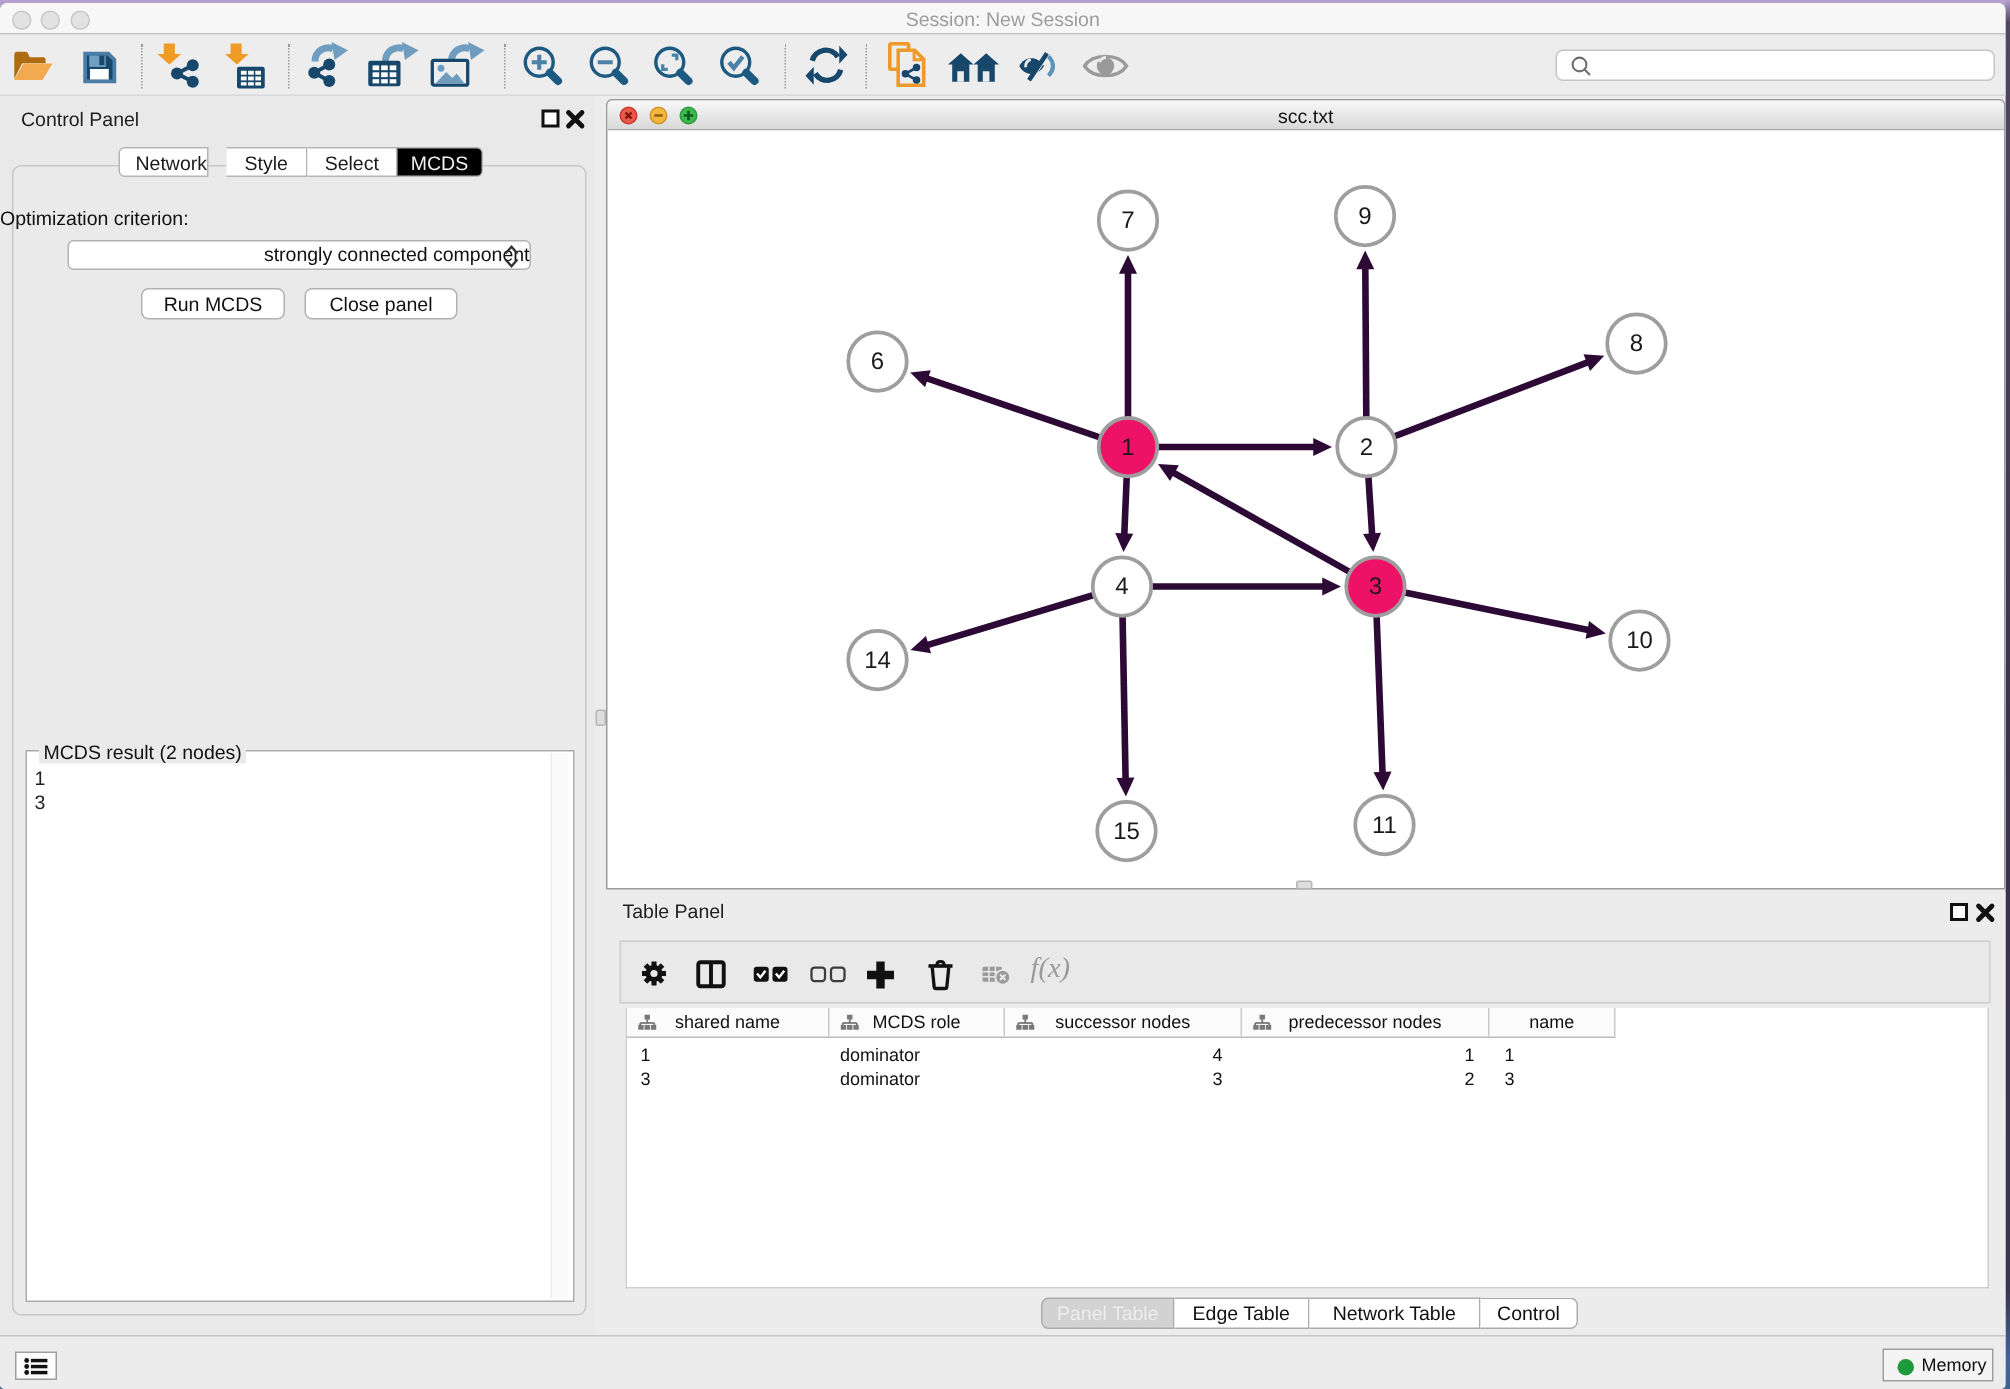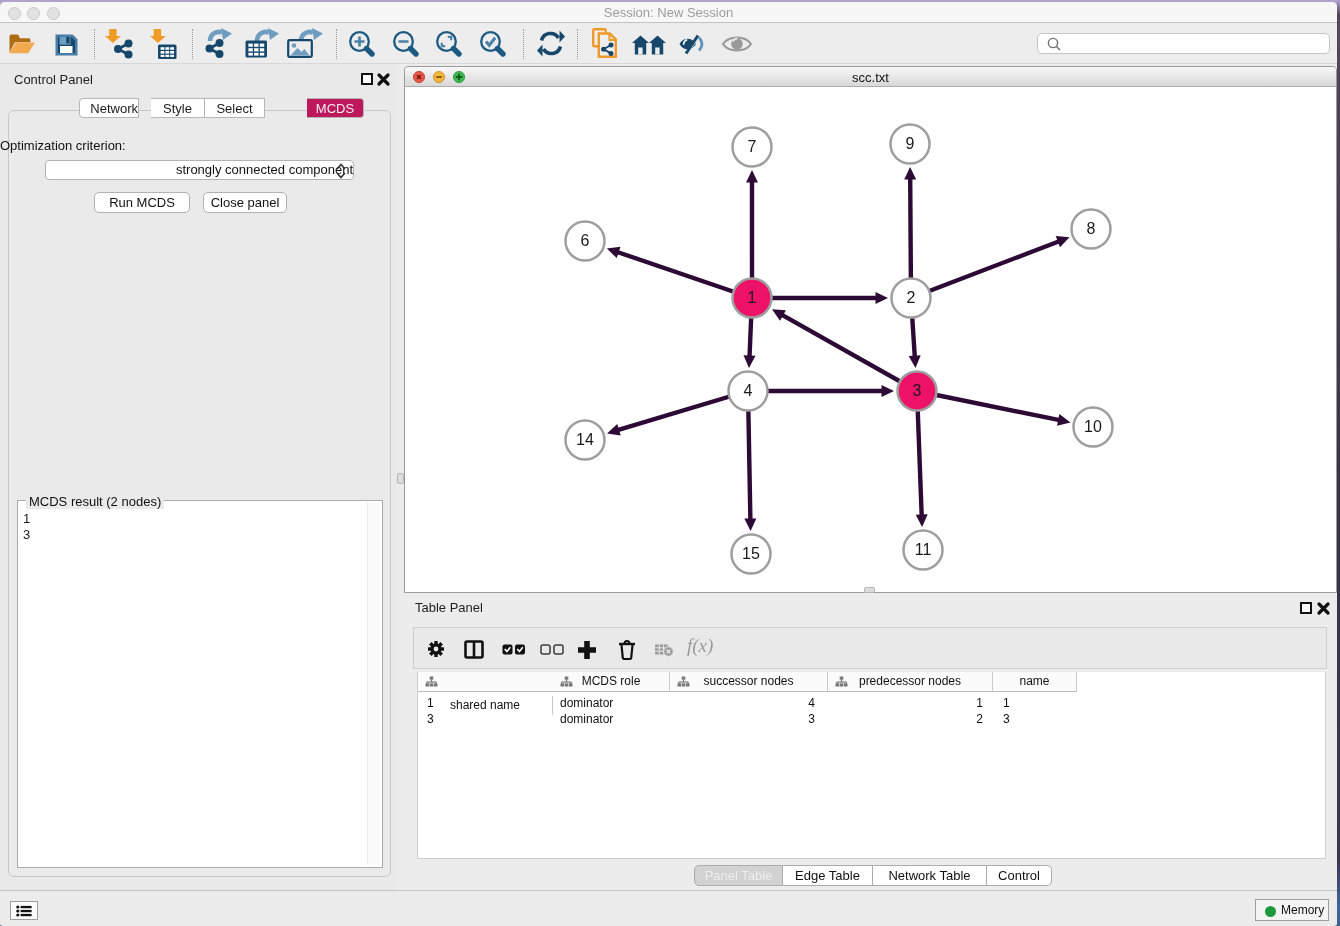--- a/index.html
+++ b/index.html
@@ -211,31 +211,31 @@
       <rect x="1" y="1" width="10" height="10" fill="#fff" stroke="#111" stroke-width="2"></rect>
     </svg>
     <svg width="13" height="13" style="left:377px;top:9px;">
       <path d="M2,2 L11,11 M11,2 L2,11" stroke="#111" stroke-width="3.2" stroke-linecap="round"></path>
     </svg>
     <div id="cp-pane"></div>
     <div id="cp-tabs">
       <div class="tab" style="left:0;width:60px;border-radius:4px 0 0 4px;text-align:right;">Network</div>
       <div class="tab" style="left:72px;width:54px;border-left:none;">Style</div>
       <div class="tab" style="left:126px;width:60px;border-left:none;">Select</div>
-      <div class="tab" style="left:186px;width:57px;border-left:none;background:#be185d;color:#efefef;border-radius:0 4px 4px 0;margin-left:42px;">MCDS</div>
+      <div class="tab" style="left:186px;width:57px;border-left:none;background:#000000;color:#efefef;border-radius:0 4px 4px 0;">MCDS</div>
     </div>
     <div id="opt-label">Optimization criterion:</div>
     <div id="dropdown">strongly connected component
       <svg width="12" height="16" style="right:6px;top:2px;">
         <path d="M2,6 L6,1.5 L10,6" fill="none" stroke="#333" stroke-width="1.6"></path>
         <path d="M2,10 L6,14.5 L10,10" fill="none" stroke="#333" stroke-width="1.6"></path>
       </svg>
     </div>
     <div class="btn" style="left:94px;width:96px;">Run MCDS</div>
-    <div class="btn" style="left:203px;width:84px;">Close panel</div>
+    <div class="btn" style="left:203px;width:102px;">Close panel</div>
     <div id="mcds-box">
       <div class="abs" style="left:5px;top:10px;font-size:13px;color:#222;line-height:16px;">1<br>3</div>
       <div class="abs" style="right:3px;top:1px;width:12px;height:363px;background:#fafafa;border-left:1px solid #ececec;"></div>
     </div>
     <div id="mcds-label">MCDS result (2 nodes)</div>
   </div>
 
   <div id="netwin">
     <div id="nettitle">
       <div class="tl2" style="left:8px;background:#e8594a;border:1px solid #c33a2e;">
@@ -411,21 +411,21 @@
       <svg width="13" height="11" style="left:417px;top:4px;">
         <rect x="4.7" y="0.5" width="3.6" height="3.2" fill="#787878"></rect>
         <line x1="6.5" y1="3.5" x2="6.5" y2="6" stroke="#787878" stroke-width="1.2"></line>
         <line x1="1.8" y1="6" x2="11.2" y2="6" stroke="#787878" stroke-width="1.2"></line>
         <line x1="1.8" y1="6" x2="1.8" y2="7.5" stroke="#787878" stroke-width="1.2"></line>
         <line x1="11.2" y1="6" x2="11.2" y2="7.5" stroke="#787878" stroke-width="1.2"></line>
         <rect x="0.5" y="7.3" width="3.6" height="3.2" fill="#787878"></rect>
         <rect x="4.7" y="7.3" width="3.6" height="3.2" fill="#787878"></rect>
         <rect x="8.9" y="7.3" width="3.6" height="3.2" fill="#787878"></rect>
       </svg>
-        <div class="th" style="left:0;width:135px;margin-top:24px;">shared name</div>
+        <div class="th" style="left:0;width:135px;">shared name</div>
         <div class="th" style="left:135px;width:117px;">MCDS role</div>
         <div class="th" style="left:252px;width:158px;">successor nodes</div>
         <div class="th" style="left:410px;width:165px;">predecessor nodes</div>
         <div class="th" style="left:575px;width:84px;border-right:1px solid #c9c9c9;">name</div>
       </div>
       <div class="td" style="left:9px;top:23px;">1</div>
       <div class="td" style="left:142px;top:23px;">dominator</div>
       <div class="td" style="left:252px;top:23px;width:145px;text-align:right;">4</div>
       <div class="td" style="left:410px;top:23px;width:155px;text-align:right;">1</div>
       <div class="td" style="left:585px;top:23px;">1</div>

